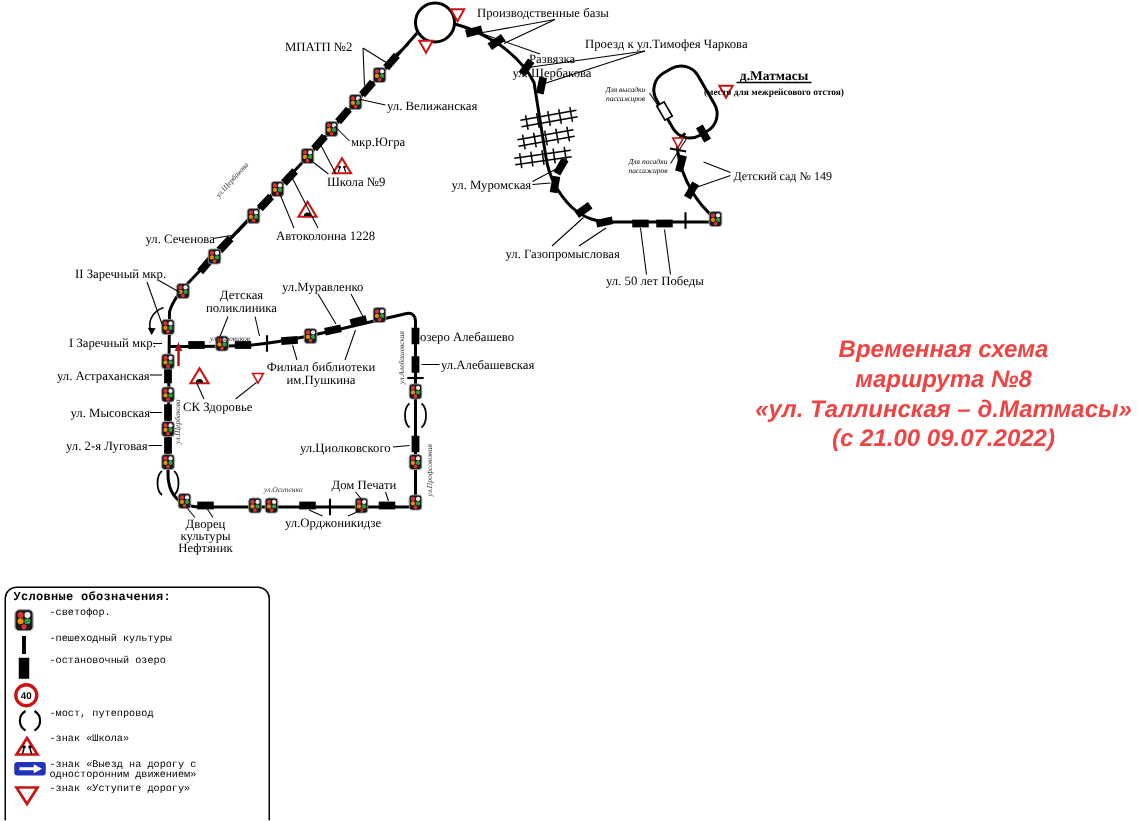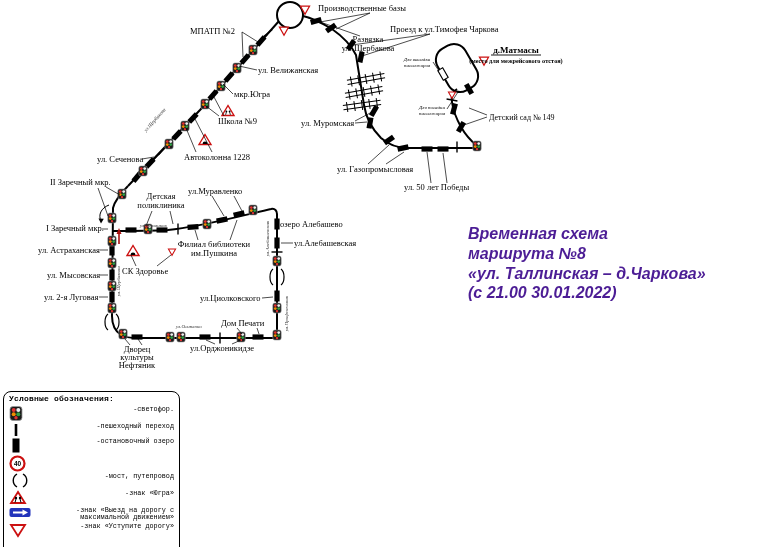--- a/index.html
+++ b/index.html
@@ -10,32 +10,32 @@
   .lbl{font-size:8.5px;}
   .lbl-sm{font-size:8px;}
   .tiny{font-size:5px;font-style:italic;}
   .roadname{font-size:5px;font-style:italic;fill:#333;}
   .matmasy{font-size:9px;font-weight:bold;}
   .matmasy-sub{font-size:6.3px;font-weight:bold;}
   .callout{stroke:#000;stroke-width:0.7;}
   .road{stroke:#000;stroke-width:2;fill:none;}
   .thin{stroke:#000;stroke-width:1;fill:none;}
   
-  #title-block{position:absolute;left:468px;top:224px;width:262px;text-align:left;
+  #title-block{position:absolute;left:498px;top:224px;width:262px;text-align:center;
     font-family:"Liberation Sans",sans-serif;font-weight:bold;font-style:italic;
-    font-size:16px;line-height:1.24;color:#4c1d95;}
+    font-size:16px;line-height:1.24;color:#ef4444;}
   
   #legend{position:absolute;left:3px;top:391px;width:177px;height:172px;
     border:1.2px solid #000;border-radius:8px;box-sizing:border-box;
     padding:3px 5px 2px 5px;font-family:"Liberation Mono",monospace;
     font-size:6.8px;line-height:1.12;color:#000;overflow:hidden;}
   .legend-title{font-weight:bold;font-size:8px;margin-bottom:2px;letter-spacing:0.2px;}
   .legend-row{display:flex;align-items:flex-start;margin-bottom:1.6px;}
   .licon{width:24px;flex:0 0 24px;display:flex;justify-content:flex-start;}
-  .ltext{flex:1;text-align:right;}
+  .ltext{flex:1;}
 </style>
 </head>
 <body>
 
 <div id="stage">
 
 <svg id="map-svg" width="760" height="547" viewBox="0 0 760 547">
   <defs>
     <g id="sym-tl">
       <rect x="-4.2" y="-5" width="8.4" height="10" rx="2" fill="#1a1a1a" stroke="#999" stroke-width="0.6"></rect>
@@ -298,22 +298,22 @@
     <text class="roadname" x="140" y="227">ул.Газовиков</text>
     <text class="roadname" x="176" y="328">ул.Осипенко</text>
     <text class="roadname" transform="translate(269,256) rotate(-90)">ул.Алебашевская</text>
     <text class="roadname" transform="translate(288,331) rotate(-90)">ул.Профсоюзная</text>
   </g>
 </svg>
 
 <div id="title-block">
   <div>Временная схема</div>
   <div>маршрута №8</div>
-  <div>«ул. Таллинская – д.Чаркова»</div>
-  <div>(с 21.00 30.01.2022)</div>
+  <div>«ул. Таллинская – д.Матмасы»</div>
+  <div>(с 21.00 09.07.2022)</div>
 </div>
 
 <div id="legend">
   <div class="legend-title">Условные обозначения:</div>
 
   <div class="legend-row">
     <span class="licon">
       <svg width="14" height="15" viewBox="0 0 14 15">
             <rect x="1" y="0.5" width="12" height="14" rx="3" fill="#1a1a1a" stroke="#999" stroke-width="0.8"></rect>
             <circle cx="4.7" cy="4" r="2" fill="#e03131"></circle>
@@ -325,21 +325,21 @@
     </span>
     <span class="ltext">-светофор.</span>
   </div>
 
   <div class="legend-row">
     <span class="licon">
       <svg width="14" height="14" viewBox="0 0 14 14">
             <line x1="7" y1="1" x2="7" y2="13" stroke="#000" stroke-width="2.6"></line>
           </svg>
     </span>
-    <span class="ltext">-пешеходный переход</span>
+    <span class="ltext">-пешеходный культуры</span>
   </div>
 
   <div class="legend-row">
     <span class="licon">
       <svg width="14" height="15" viewBox="0 0 14 15">
             <rect x="3.5" y="0.5" width="7" height="14" fill="#000"></rect>
           </svg>
     </span>
     <span class="ltext">-остановочный озеро</span>
   </div>
@@ -367,32 +367,32 @@
   <div class="legend-row">
     <span class="licon">
       <svg width="18" height="15" viewBox="0 0 18 15">
             <path d="M2,13 L16,13 L9,2 Z" fill="#fff" stroke="#cc1111" stroke-width="1.8"></path>
             <circle cx="7" cy="8" r="1.2" fill="#000"></circle>
             <circle cx="11" cy="8" r="1.2" fill="#000"></circle>
             <line x1="7" y1="9" x2="6" y2="12.5" stroke="#000" stroke-width="1"></line>
             <line x1="11" y1="9" x2="12" y2="12.5" stroke="#000" stroke-width="1"></line>
           </svg>
     </span>
-    <span class="ltext">-знак «Югра»</span>
+    <span class="ltext">-знак «Школа»</span>
   </div>
 
   <div class="legend-row">
     <span class="licon">
       <svg width="22" height="11" viewBox="0 0 22 11">
             <rect x="0.5" y="1" width="21" height="9" rx="2" fill="#2233bb"></rect>
             <line x1="4" y1="5.5" x2="15" y2="5.5" stroke="#fff" stroke-width="2"></line>
             <path d="M19,5.5 L13.5,2.5 L13.5,8.5 Z" fill="#fff"></path>
           </svg>
     </span>
-    <span class="ltext">-знак «Выезд на дорогу с максимальной движением»</span>
+    <span class="ltext">-знак «Выезд на дорогу с односторонним движением»</span>
   </div>
 
   <div class="legend-row">
     <span class="licon">
       <svg width="18" height="15" viewBox="0 0 18 15">
             <path d="M2,2 L16,2 L9,13 Z" fill="#fff" stroke="#cc1111" stroke-width="1.8"></path>
           </svg>
     </span>
     <span class="ltext">-знак «Уступите дорогу»</span>
   </div>

